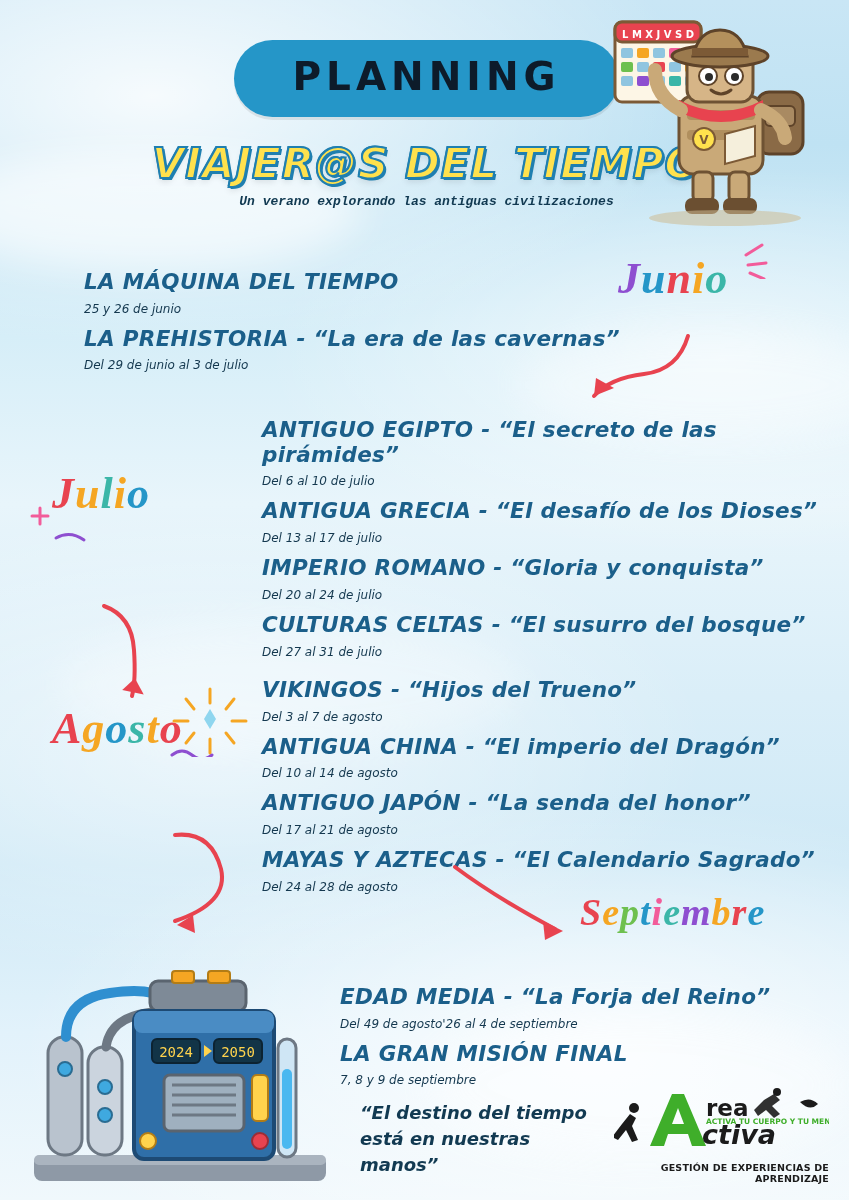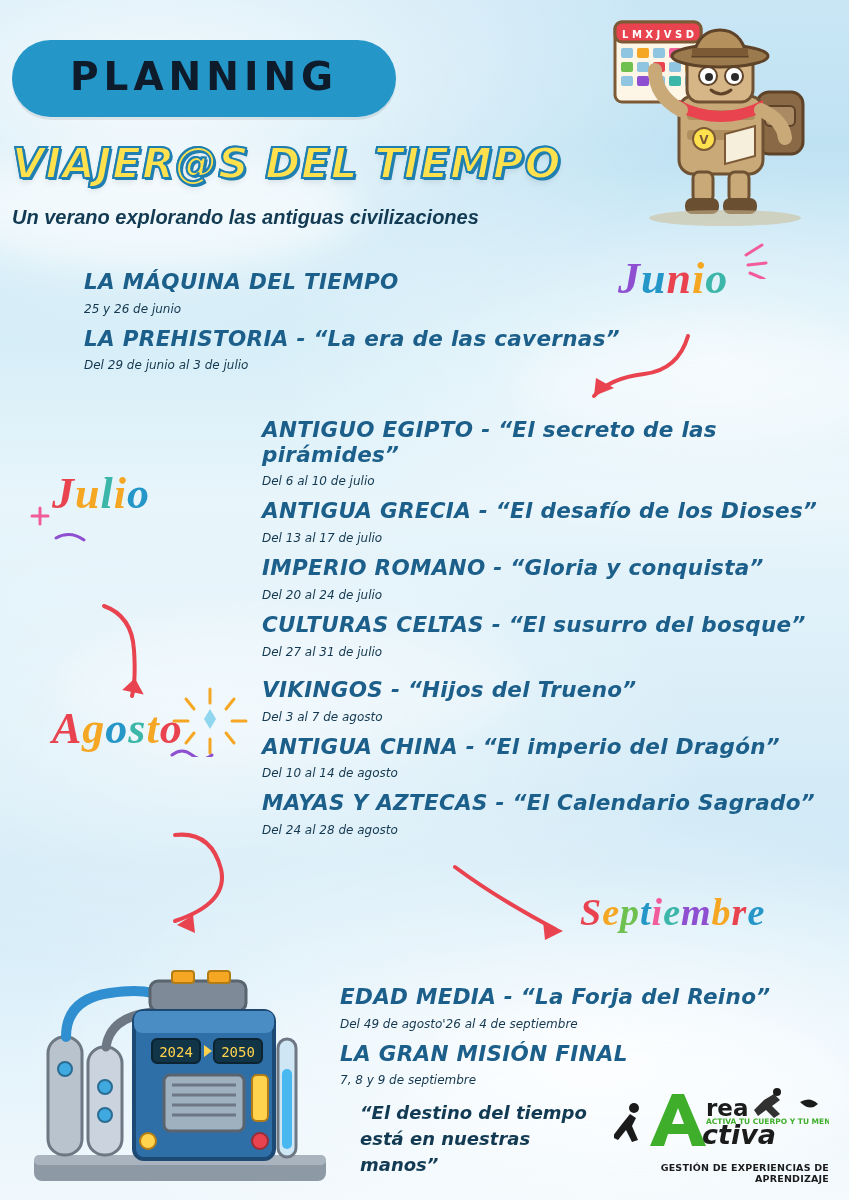--- a/index.html
+++ b/index.html
@@ -29,21 +29,22 @@
     position: absolute;
     border-radius: 50%;
     background: rgba(255,255,255,0.55);
     filter: blur(18px);
     pointer-events: none;
   }
 
   
   .header {
     position: absolute;
-    left: 12px; right: 0; top: 40px;
+    left: 4px; right: 0; top: 40px;
+    text-align: center;
   }
   .planning-pill {
     display: inline-block;
     background: #2596c8;
     color: #0d1b2a;
     border-radius: 40px;
     padding: 14px 58px 18px;
     font-family: "DejaVu Sans", sans-serif;
     font-weight: 700;
     font-size: 39px;
@@ -58,25 +59,25 @@
     font-size: 42px;
     letter-spacing: 1px;
     color: #ffe14d;
     -webkit-text-stroke: 2px #1f7fb0;
     text-shadow:
       2px 2px 0 #1f7fb0,
       -1px -1px 0 #1f7fb0,
       0 4px 6px rgba(0,0,0,0.10);
   }
   .subtitle {
-    margin-top: 18px;
-    font-family: Liberation Sans, sans-serif;
-    font-weight: 700;
-    font-style: italic;
-    font-size: 20px;
+    margin-top: 6px;
+    font-family: Liberation Mono, monospace;
+    font-weight: 700;
+    font-style: italic;
+    font-size: 13px;
     color: #123a52;
   }
 
   
   .mascot {
     position: absolute;
     right: 22px;
     top: 14px;
     width: 220px;
     height: 215px;
@@ -332,20 +333,24 @@
   <div class="block block-agosto">
     <div class="entry">
       <div class="entry-title">VIKINGOS - “Hijos del Trueno”</div>
       <div class="entry-dates">Del 3 al 7 de agosto</div>
     </div>
     <div class="entry">
       <div class="entry-title">ANTIGUA CHINA - “El imperio del Dragón”</div>
       <div class="entry-dates">Del 10 al 14 de agosto</div>
     </div>
     <div class="entry">
+      <div class="entry-title">ANTIGUO JAPÓN - “La senda del honor”</div>
+      <div class="entry-dates">Del 17 al 21 de agosto</div>
+    </div>
+    <div class="entry">
       <div class="entry-title">MAYAS Y AZTECAS - “El Calendario Sagrado”</div>
       <div class="entry-dates">Del 24 al 28 de agosto</div>
     </div>
   </div>
 
   <svg class="arrow" style="left:165px;top:825px;" width="410" height="130">
     <path d="M10 10 q36 -4 46 34 q8 34 -46 52" stroke="#e8434f" stroke-width="4" fill="none" stroke-linecap="round"></path>
     <path d="M12 100 l16 -10 l2 18 z" fill="#e8434f"></path>
     <path d="M290 42 q40 30 100 62" stroke="#e8434f" stroke-width="4" fill="none" stroke-linecap="round"></path>
     <path d="M378 96 l20 10 l-18 9 z" fill="#e8434f"></path>

